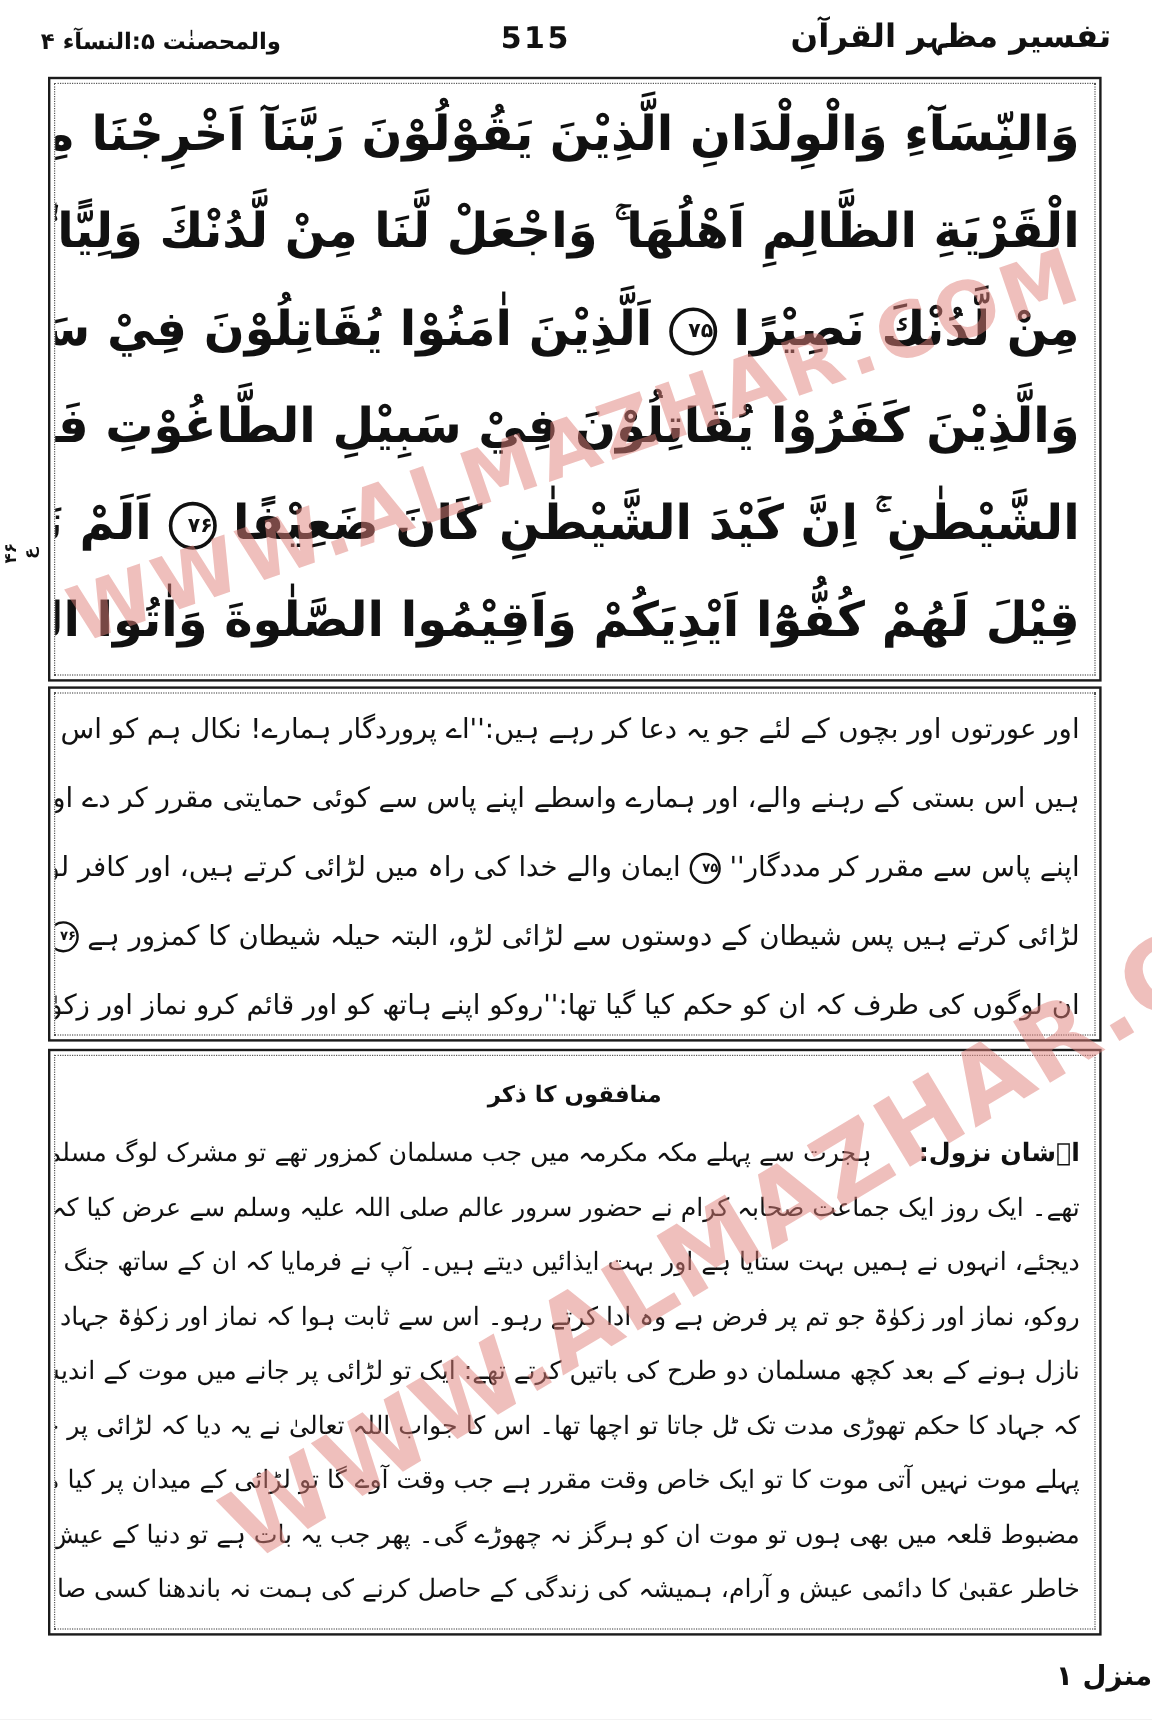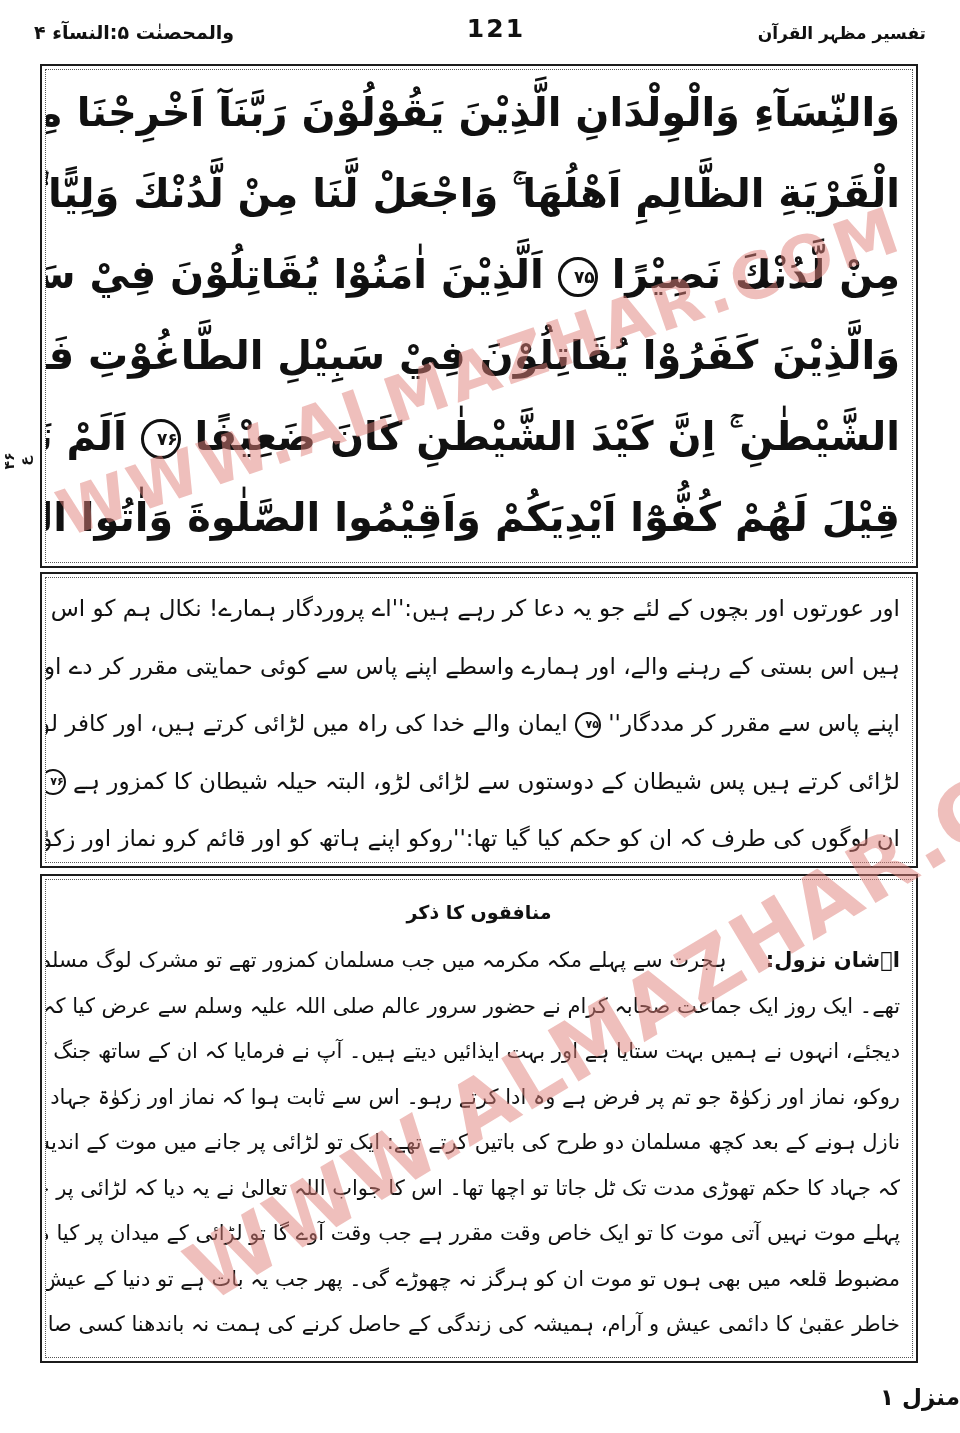--- a/index.html
+++ b/index.html
@@ -7,21 +7,21 @@
   .page {
     position:relative; width:960px; height:1433px;
     background:#ffffff; overflow:hidden; direction:rtl;
     font-family:"DejaVu Sans", sans-serif; color:#111;
   }
   
   .header {
     position:absolute; top:14px; right:34px; left:34px;
     display:flex; justify-content:space-between; align-items:flex-end;
   }
-  .h-title { font-size:17px; font-weight:bold; }
+  .h-title { font-size:27px; font-weight:bold; }
   .h-page  { font-size:25px; font-weight:bold; letter-spacing:2px; }
   .h-ref   { font-size:19px; font-weight:bold; }
 
   
   .box {
     position:absolute; left:40px; width:878px;
     border:2px solid #1b1b1b; padding:3px; background:#fff;
   }
   .box-inner {
     border:1px dotted #555; height:100%; padding:2px 12px; overflow:hidden;
@@ -85,21 +85,21 @@
   .wm2 { left:130px; top:1000px; width:900px; font-size:82px;
          letter-spacing:2px; transform:rotate(-31deg); direction:ltr; }
 </style>
 </head>
 <body>
 
 <div class="page">
 
   <div class="header">
     <div class="h-title">تفسیر مظہر القرآن</div>
-    <div class="h-page">121</div>
+    <div class="h-page">515</div>
     <div class="h-ref">والمحصنٰت ۵:النسآء ۴</div>
   </div>
 
   <div class="ruku">۴۶ ع</div>
 
   <div class="box quran-box">
     <div class="box-inner">
         <div class="qline">وَالنِّسَآءِ وَالْوِلْدَانِ الَّذِيْنَ يَقُوْلُوْنَ رَبَّنَآ اَخْرِجْنَا مِنْ هٰذِهِ</div>
         <div class="qline">الْقَرْيَةِ الظَّالِمِ اَهْلُهَا ۚ وَاجْعَلْ لَّنَا مِنْ لَّدُنْكَ وَلِيًّا ۙ وَّاجْعَلْ لَّنَا</div>
         <div class="qline">مِنْ لَّدُنْكَ نَصِيْرًا <span class="vc-big">۷۵</span> اَلَّذِيْنَ اٰمَنُوْا يُقَاتِلُوْنَ فِيْ سَبِيْلِ اللّٰهِ ۚ</div>

